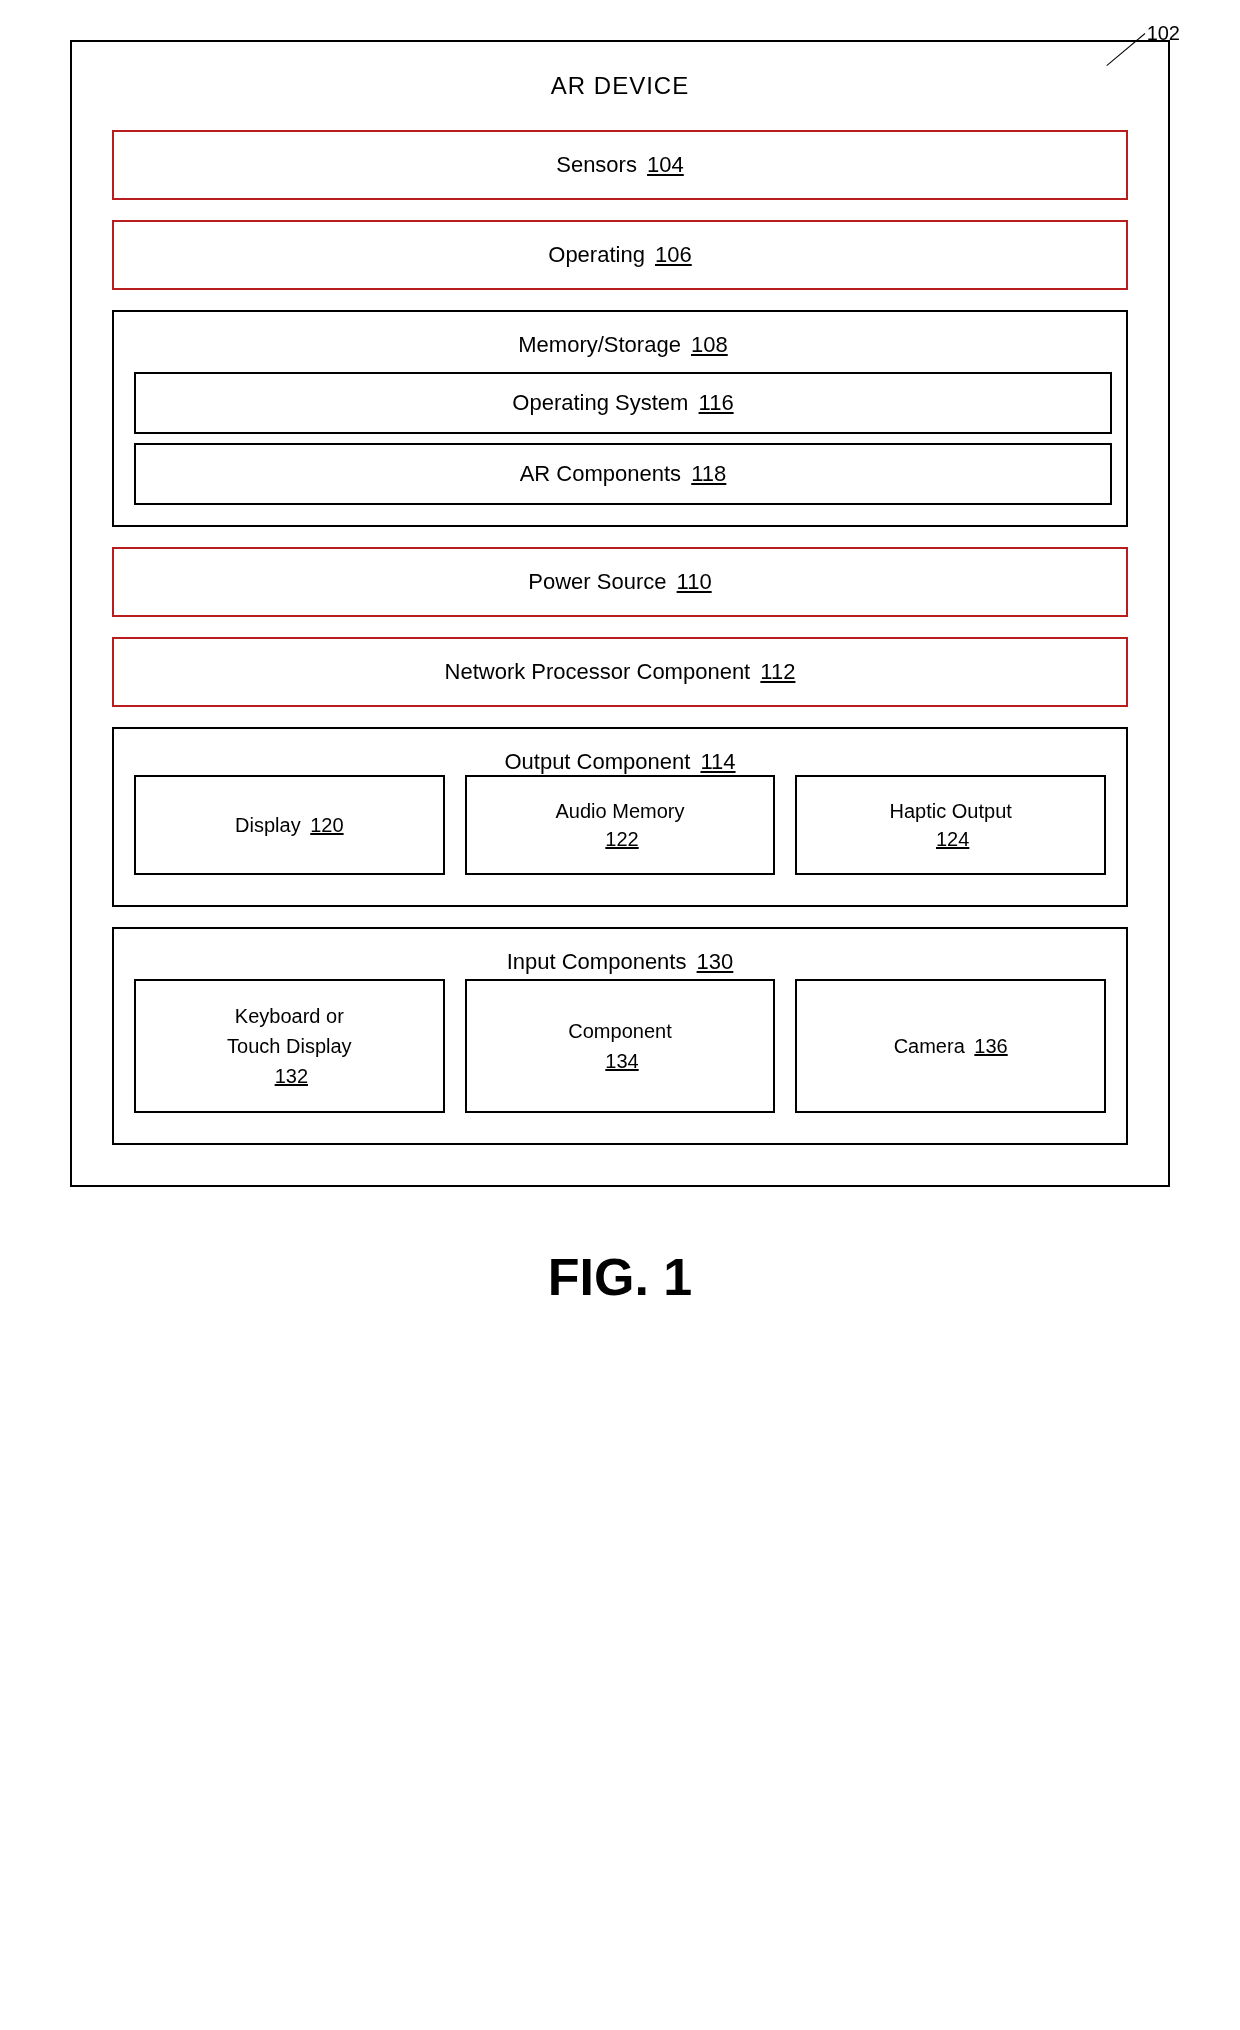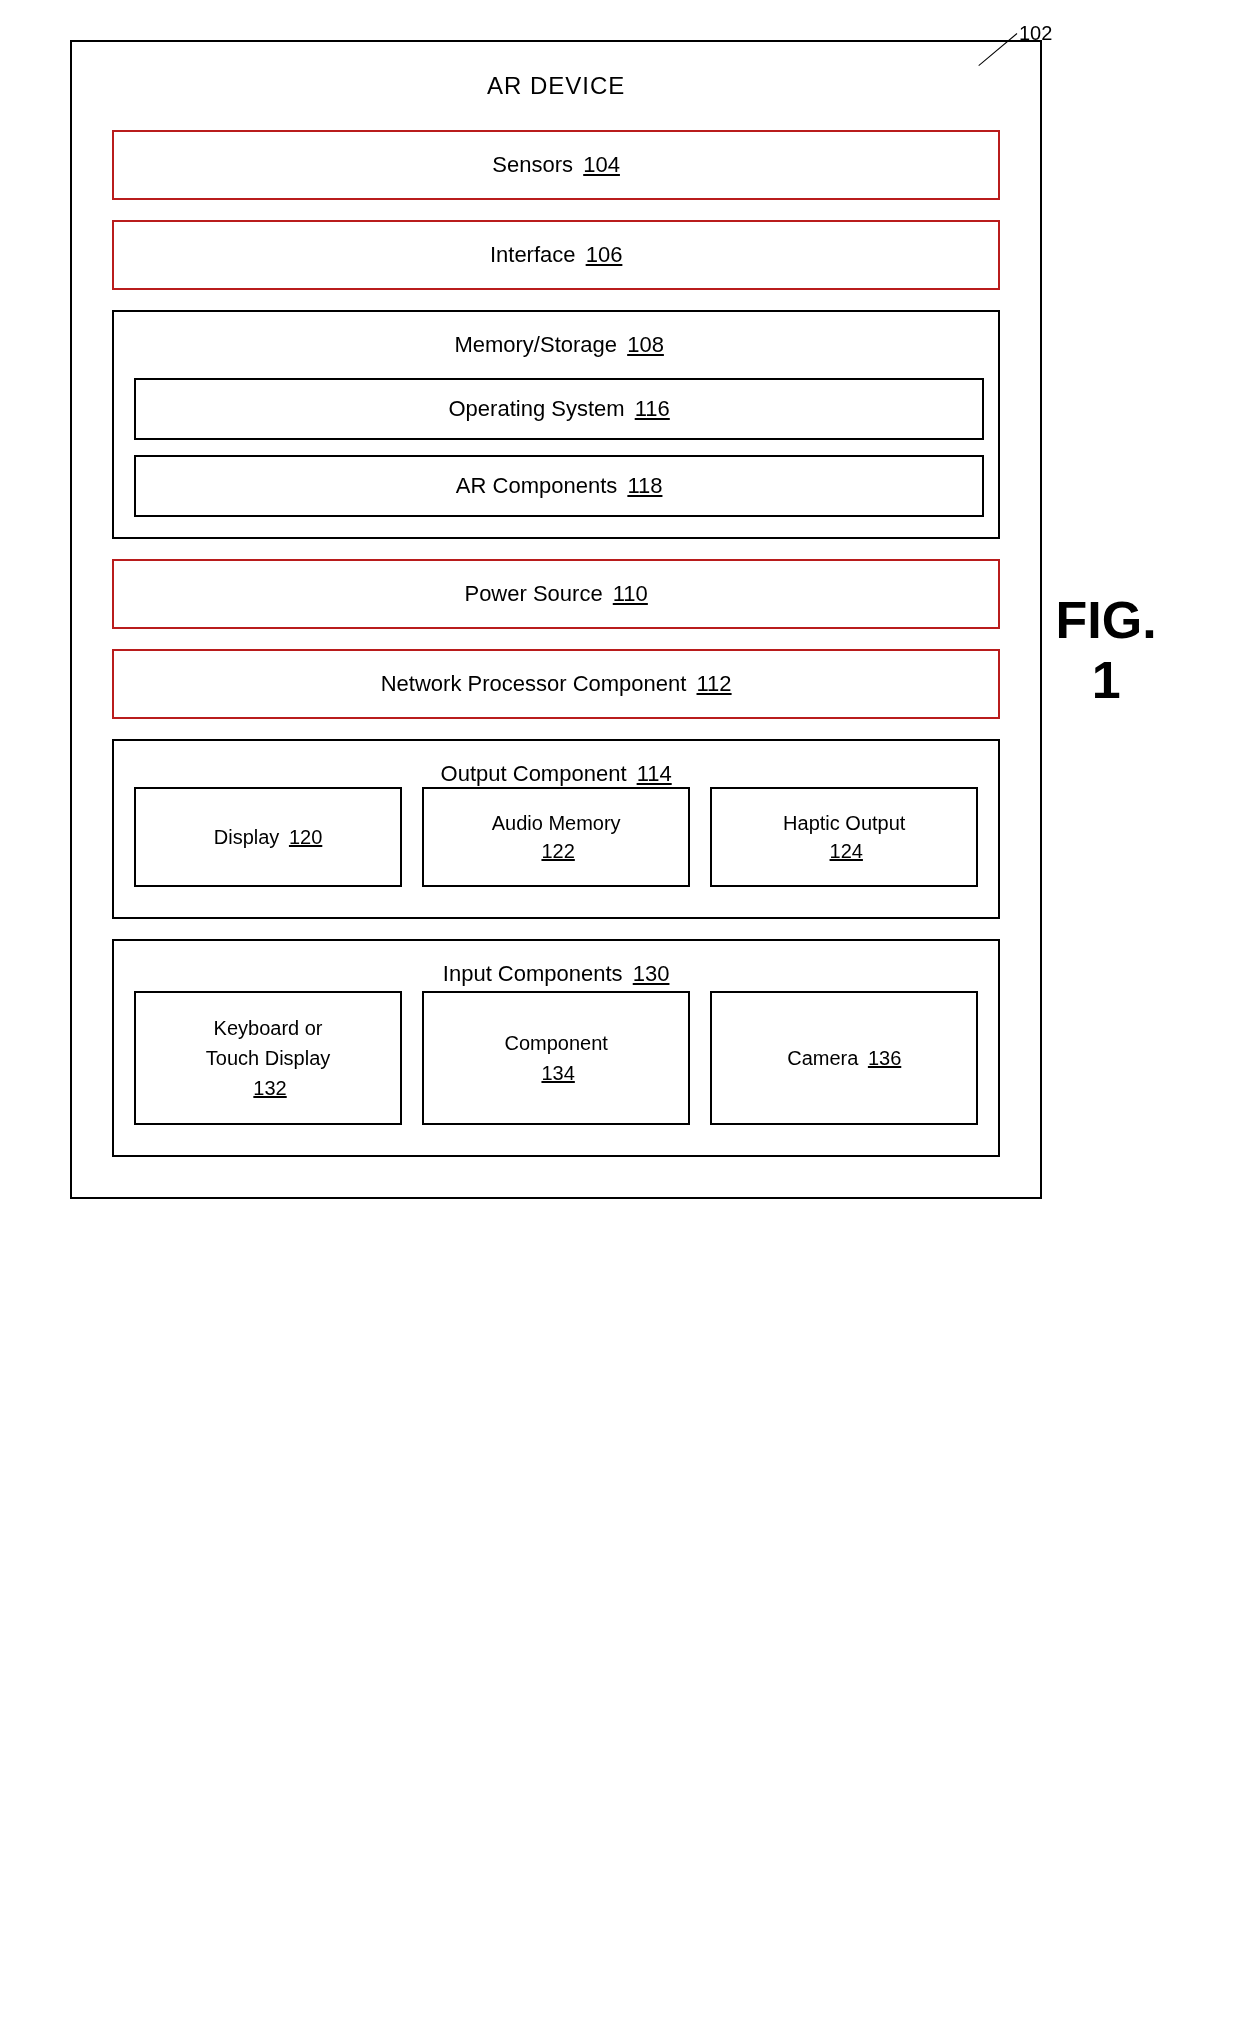--- a/index.html
+++ b/index.html
@@ -17,21 +17,21 @@
       flex-direction: column;
       align-items: center;
       padding: 40px 60px 60px 60px;
     }
 
     .diagram-container {
       width: 100%;
       max-width: 1100px;
       position: relative;
       display: flex;
-      flex-direction: row;
+      flex-direction: column;
       align-items: center;
     }
 
     .ar-device-outer {
       border: 2px solid #000;
       width: 100%;
       padding: 30px 40px 40px 40px;
       position: relative;
       display: flex;
       flex-direction: column;
@@ -66,21 +66,21 @@
       text-decoration: underline;
       margin-left: 4px;
     }
 
     .memory-storage-box {
       border: 2px solid #000;
       padding: 20px 14px 20px 20px;
       width: 100%;
       display: flex;
       flex-direction: column;
-      gap: 15px;
+      gap: 9px;
     }
 
     .memory-storage-title {
       text-align: center;
       font-size: 22px;
       margin-bottom: 5px;
     }
 
     .inner-box {
       border: 2px solid #000;
@@ -162,21 +162,21 @@
       <div class="ar-device-title">AR DEVICE</div>
 
       <div class="component-box">
         <span class="component-label">
           <span>Sensors</span>&nbsp;<span class="ref-num">104</span>
         </span>
       </div>
 
       <div class="component-box">
         <span class="component-label">
-          <span>Interface</span>&nbsp;<span class="ref-num">106</span>
+          <span>Operating</span>&nbsp;<span class="ref-num">106</span>
         </span>
       </div>
 
       <div class="memory-storage-box">
         <div class="memory-storage-title">
           <span>Memory/Storage</span>&nbsp;<span class="ref-num">108</span>
         </div>
         <div class="inner-box">
           <span class="component-label">
             <span>Operating System</span>&nbsp;<span class="ref-num">116</span>

